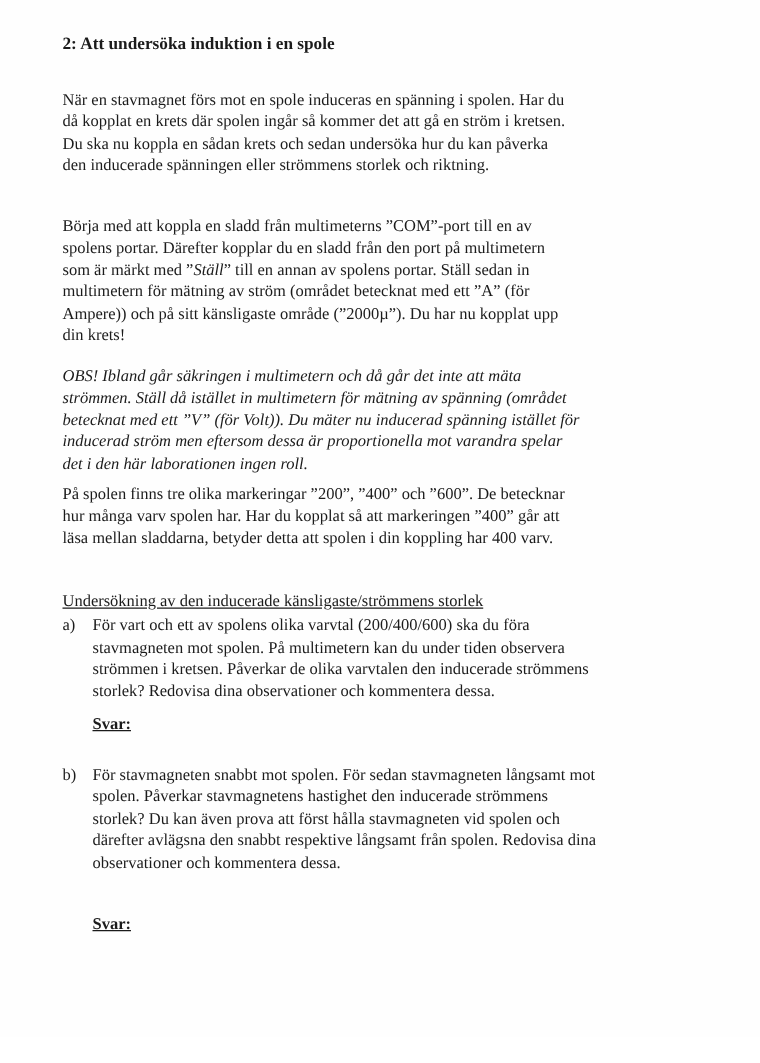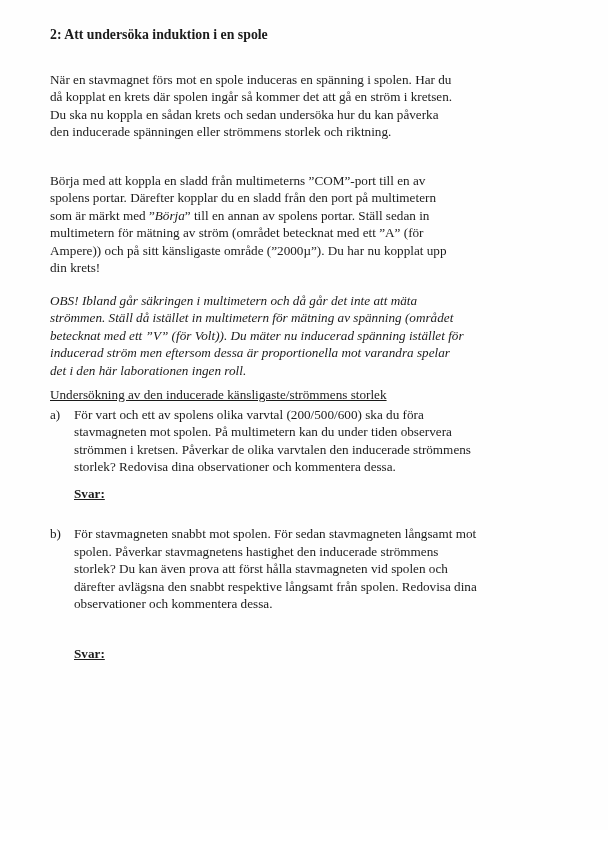--- a/index.html
+++ b/index.html
@@ -76,38 +76,41 @@
   <h1 class="title">2: Att undersöka induktion i en spole</h1>
 
   <p class="para intro">När en stavmagnet förs mot en spole induceras en spänning i spolen. Har du
 då kopplat en krets där spolen ingår så kommer det att gå en ström i kretsen.
 Du ska nu koppla en sådan krets och sedan undersöka hur du kan påverka
 den inducerade spänningen eller strömmens storlek och riktning.</p>
 
 
   <p class="para circuit-para"><span>Börja med att koppla en sladd från multimeterns ”COM”-port till en av
 spolens portar. Därefter kopplar du en sladd från den port på multimetern
-som är märkt med ”</span><span class="italic">Börja</span><span>” till en annan av spolens portar. Ställ sedan in
+som är märkt med ”</span><span class="italic">Ställ</span><span>” till en annan av spolens portar. Ställ sedan in
 multimetern för mätning av ström (området betecknat med ett ”A” (för
 Ampere)) och på sitt känsligaste område (”2000µ”). Du har nu kopplat upp
 din krets!</span></p>
 
   <p class="para obs-para"><strong class="obs-label">OBS!</strong><span> Ibland går säkringen i multimetern och då går det inte att mäta
 strömmen. Ställ då istället in multimetern för mätning av spänning (området
 betecknat med ett ”V” (för Volt)). Du mäter nu inducerad spänning istället för
 inducerad ström men eftersom dessa är proportionella mot varandra spelar
 det i den här laborationen ingen roll.</span></p>
 
+  <p class="para coil-para">På spolen finns tre olika markeringar ”200”, ”400” och ”600”. De betecknar
+hur många varv spolen har. Har du kopplat så att markeringen ”400” går att
+läsa mellan sladdarna, betyder detta att spolen i din koppling har 400 varv.</p>
 
   <h2 class="section-heading">Undersökning av den inducerade känsligaste/strömmens storlek</h2>
 
   <div class="task task-a">
     <div class="task-row">
       <span class="task-marker">a)</span>
-      <p class="task-text">För vart och ett av spolens olika varvtal (200/500/600) ska du föra
+      <p class="task-text">För vart och ett av spolens olika varvtal (200/400/600) ska du föra
 stavmagneten mot spolen. På multimetern kan du under tiden observera
 strömmen i kretsen. Påverkar de olika varvtalen den inducerade strömmens
 storlek? Redovisa dina observationer och kommentera dessa.</p>
     </div>
     <p class="answer-label">Svar:</p>
   </div>
 
   <div class="task task-b">
     <div class="task-row">
       <span class="task-marker">b)</span>

